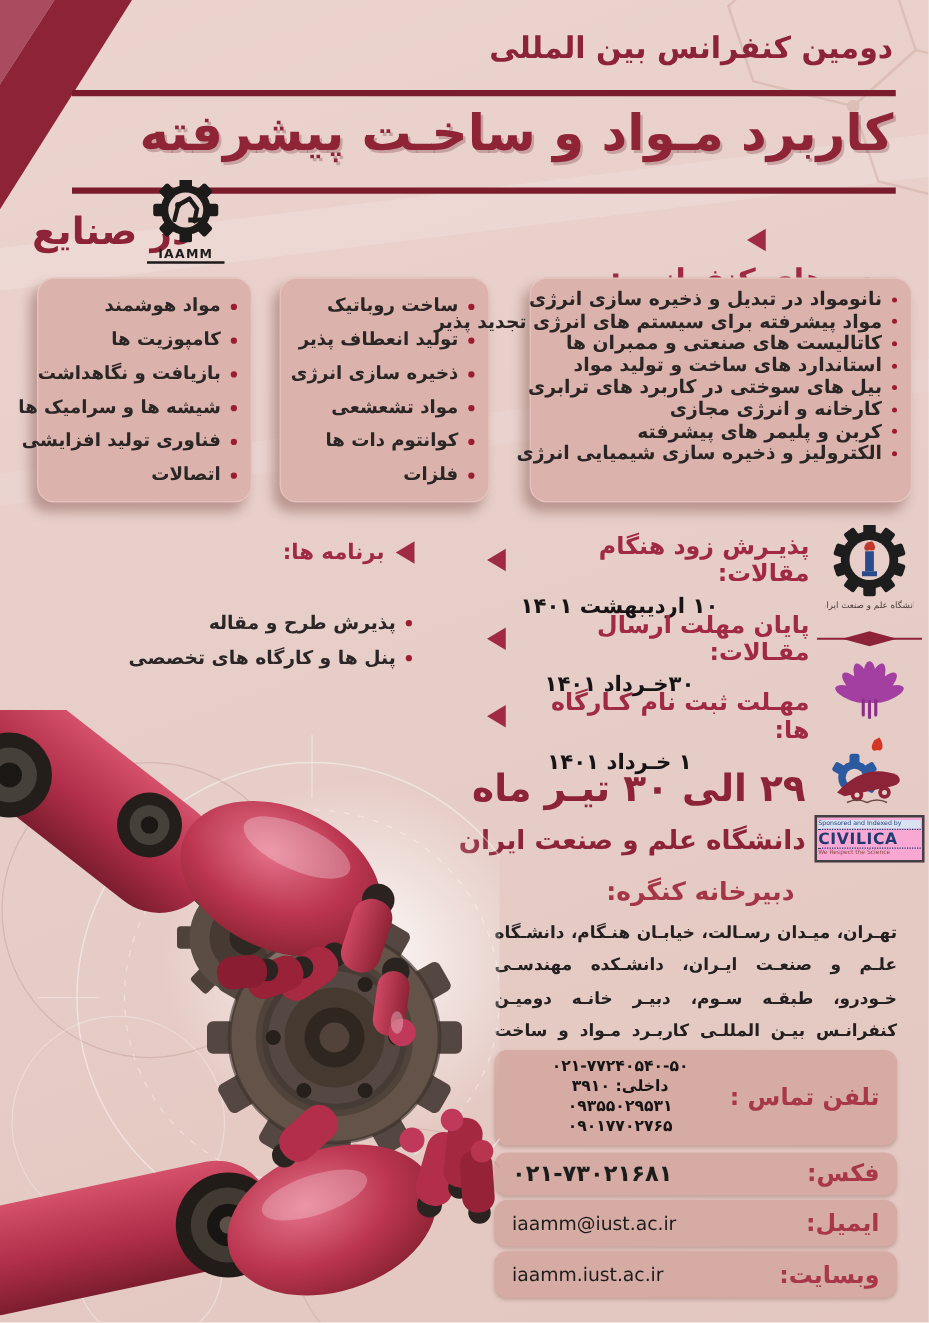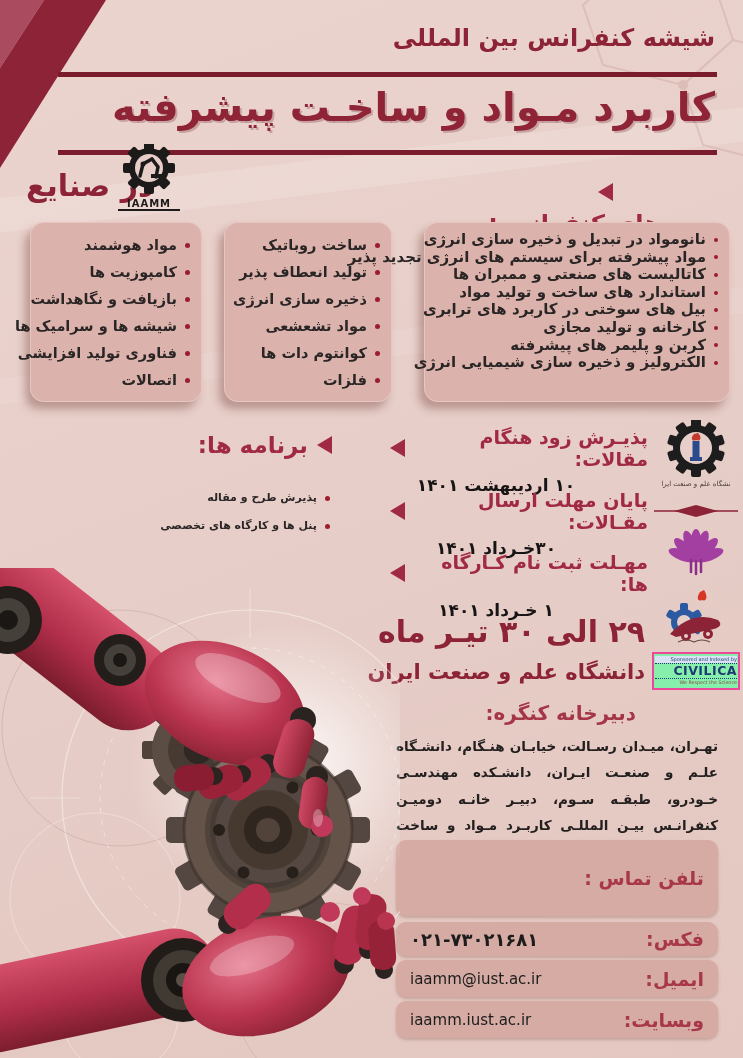--- a/index.html
+++ b/index.html
@@ -21,41 +21,41 @@
   .card{position:absolute;top:222px;height:180px;background:#dcb3ac;border-radius:14px;
     box-shadow:-5px 7px 9px rgba(130,80,75,.45), inset 0 0 0 1px rgba(255,255,255,.25);
     padding:10px 12px;box-sizing:border-box;}
   .card ul{list-style:none;margin:0;padding:0;direction:rtl;}
   .card li{display:flex;align-items:center;gap:8px;color:#2b2626;font-weight:bold;white-space:nowrap;}
   .dot{width:5px;height:5px;border-radius:50%;background:#9c1c30;flex:0 0 auto;}
   .card.small li{font-size:15px;line-height:17.6px;}
   .card.big li{font-size:14.5px;line-height:27px;}
   .prog-list{direction:rtl;text-align:right;}
   .prog-list .pitem{display:flex;align-items:center;gap:8px;justify-content:flex-start;
-    color:#2b2626;font-weight:bold;font-size:11px;line-height:28px;}
+    color:#2b2626;font-weight:bold;font-size:15px;line-height:28px;}
   .deadline-head{display:flex;align-items:center;gap:8px;color:#a02a44;font-weight:bold;font-size:19px;direction:ltr;}
   .deadline-head .txt{direction:rtl;}
   .deadline-date{color:#161414;font-weight:bold;font-size:17px;text-align:center;padding-right:46px;margin-top:5px;direction:rtl;}
   .bigdate{top:614px;left:395px;width:250px;text-align:center;font-size:30px;font-weight:bold;color:#8c2336;direction:rtl;white-space:nowrap;}
   .venue{top:660px;left:395px;width:250px;text-align:center;font-size:21px;font-weight:bold;color:#8c2336;direction:rtl;white-space:nowrap;}
   .secr-head{top:701px;left:396px;width:240px;text-align:right;font-size:20px;font-weight:bold;color:#a53648;direction:rtl;}
   .address{top:733px;left:396px;width:322px;font-size:13.5px;font-weight:bold;color:#242020;
     direction:rtl;text-align:justify;line-height:1.95;}
   .cbox{position:absolute;left:396px;width:322px;background:#d5aba3;border-radius:10px;
     box-shadow:0 2px 3px rgba(130,80,75,.3);}
   .cbox .lbl{position:absolute;right:14px;top:50%;transform:translateY(-50%);
     color:#a8374a;font-weight:bold;font-size:19px;direction:rtl;white-space:nowrap;}
   .cbox .val{position:absolute;left:14px;top:50%;transform:translateY(-50%);
     color:#1c1c1c;font-size:15px;direction:ltr;}
   .phones{position:absolute;left:8px;top:5px;width:185px;text-align:center;
     color:#161414;font-weight:bold;font-size:12.5px;line-height:16px;}
   .phones div{white-space:nowrap;}
   .logos{top:420px;left:652px;width:88px;display:flex;flex-direction:column;align-items:center;gap:8px;}
-  .cvl{width:88px;border:2px solid #ec4899;background:#86efac;box-sizing:border-box;
-    text-align:right;padding:2px 1px;}
+  .cvl{width:88px;border:2px solid #404040;background:#f9a8d4;box-sizing:border-box;
+    text-align:left;padding:2px 1px;}
   .cvl .t1{font-size:5px;color:#27457f;background:#d9e2f2;display:block;line-height:7px;}
   .cvl .t2{font-size:12.5px;font-weight:bold;color:#1f3a70;letter-spacing:.5px;line-height:14px;display:block;border-top:1px dotted #1f3a70;border-bottom:1px dotted #1f3a70;}
   .cvl .t3{font-size:4.8px;color:#8a4a42;display:block;line-height:7px;}
   .iaamm-label{font-size:10px;font-weight:bold;letter-spacing:1px;color:#1d1a1a;border-bottom:2px solid #1d1a1a;}
   svg text{font-family:"DejaVu Sans", sans-serif;}
 </style>
 </head>
 <body>
 
 <div class="streak" style="left:-80px;top:150px;width:950px;height:34px;"></div>
@@ -67,21 +67,21 @@
 </svg>
 
 <svg class="abs" style="right:0;top:0;" width="260" height="190" opacity="0.45">
   <g fill="none" stroke="#cda8a1" stroke-width="2">
     <polygon points="150,-40 230,-20 250,40 200,85 120,65 100,5"></polygon>
     <polygon points="250,40 330,60 350,120 300,165 220,145 200,85"></polygon>
     <circle cx="200" cy="85" r="4" fill="#cda8a1"></circle>
   </g>
 </svg>
 
-<div class="abs pre-title">شیشه کنفرانس بین المللی</div>
+<div class="abs pre-title">دومین کنفرانس بین المللی</div>
 <div class="rule" style="top:72px;"></div>
 <div class="abs main-title">کاربرد مـواد و ساخـت پیشرفته</div>
 <div class="rule" style="top:150px;"></div>
 
 <div class="abs subtitle">در صنایع</div>
 
 <div class="abs" style="left:118px;top:144px;width:62px;text-align:center;">
   <svg width="56" height="50" viewBox="0 0 56 50">
     <g transform="translate(28,24)">
       <g fill="#1d1a1a">
@@ -187,34 +187,34 @@
     <li>
         <span class="dot" style="width:4px;height:4px;"></span>
         <span>استاندارد های ساخت و تولید مواد</span>
       </li>
     <li>
         <span class="dot" style="width:4px;height:4px;"></span>
         <span>بیل های سوختی در کاربرد های ترابری</span>
       </li>
     <li>
         <span class="dot" style="width:4px;height:4px;"></span>
-        <span>کارخانه و تولید مجازی</span>
+        <span>کارخانه و انرژی مجازی</span>
       </li>
     <li>
         <span class="dot" style="width:4px;height:4px;"></span>
         <span>کربن و پلیمر های پیشرفته</span>
       </li>
     <li>
         <span class="dot" style="width:4px;height:4px;"></span>
         <span>الکترولیز و ذخیره سازی شیمیایی انرژی</span>
       </li>
   </ul>
 </div>
 
-<div class="abs sec-heading" style="top:432px;right:411px;font-size:23px;justify-content:flex-end;">
+<div class="abs sec-heading" style="top:432px;right:411px;font-size:17px;justify-content:flex-end;">
   <span class="arrow"></span>
   <span dir="rtl">برنامه ها:</span>
 </div>
 <div class="abs prog-list" style="top:484px;right:413px;">
   <div class="pitem">
       <span class="dot"></span>
       <span>پذیرش طرح و مقاله</span>
     </div>
   <div class="pitem">
       <span class="dot"></span>
@@ -316,20 +316,26 @@
 </div>
 
 <div class="abs bigdate">۲۹ الی ۳۰ تیـر ماه</div>
 <div class="abs venue">دانشگاه علم و صنعت ایران</div>
 
 <div class="abs secr-head">دبیرخانه کنگره:</div>
 <div class="abs address">تهـران، میـدان رسـالت، خیابـان هنـگام، دانشـگاه علـم و صنعـت ایـران، دانشـکده مهندسـی خـودرو، طبقـه سـوم، دبیـر خانـه دومیـن کنفرانـس بیـن المللـی کاربـرد مـواد و ساخت پیشرفته  در صنایع</div>
 
 <div class="cbox" style="top:840px;height:76px;">
   <span class="lbl">تلفن تماس :</span>
+  <div class="phones">
+    <div dir="ltr">۰۲۱-۷۷۲۴۰۵۴۰-۵۰</div>
+    <div dir="rtl">داخلی: ۳۹۱۰</div>
+    <div dir="ltr">۰۹۳۵۵۰۲۹۵۳۱</div>
+    <div dir="ltr">۰۹۰۱۷۷۰۲۷۶۵</div>
+  </div>
 </div>
 <div class="cbox" style="top:922px;height:34px;">
   <span class="lbl">فکس:</span>
   <span class="val" style="font-weight:bold;font-size:18px;">۰۲۱-۷۳۰۲۱۶۸۱</span>
 </div>
 <div class="cbox" style="top:960px;height:37px;">
   <span class="lbl">ایمیل:</span>
   <span class="val">iaamm@iust.ac.ir</span>
 </div>
 <div class="cbox" style="top:1001px;height:37px;">

